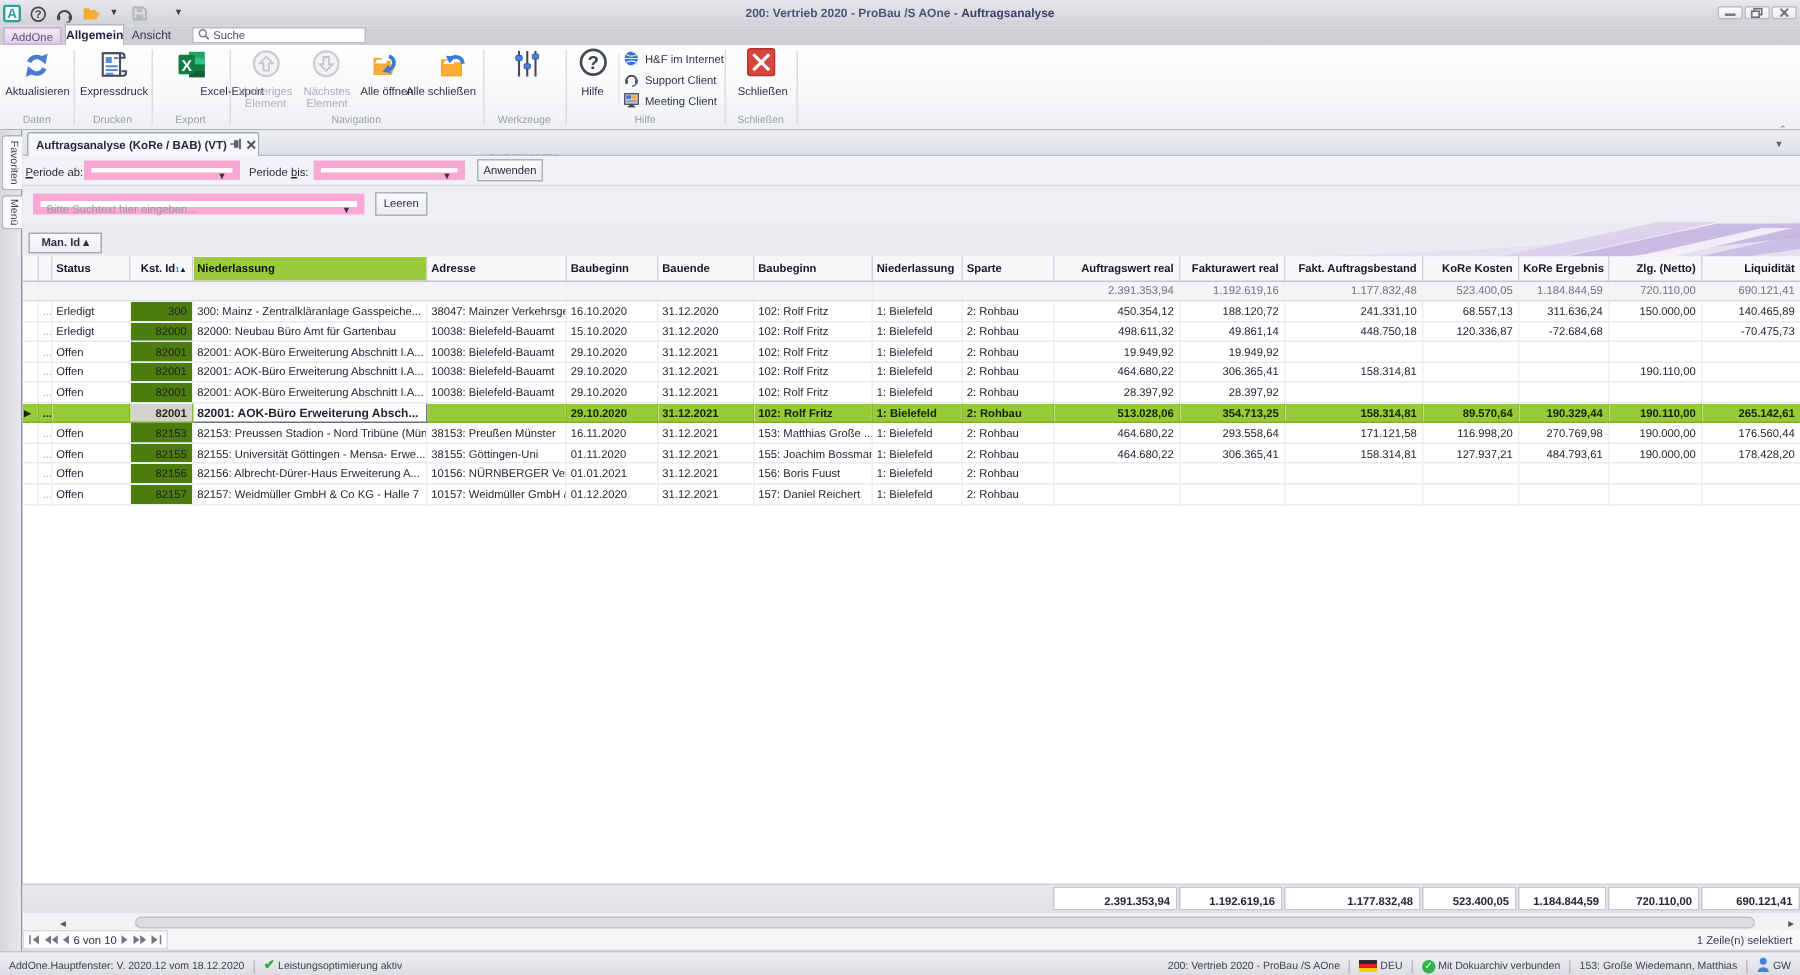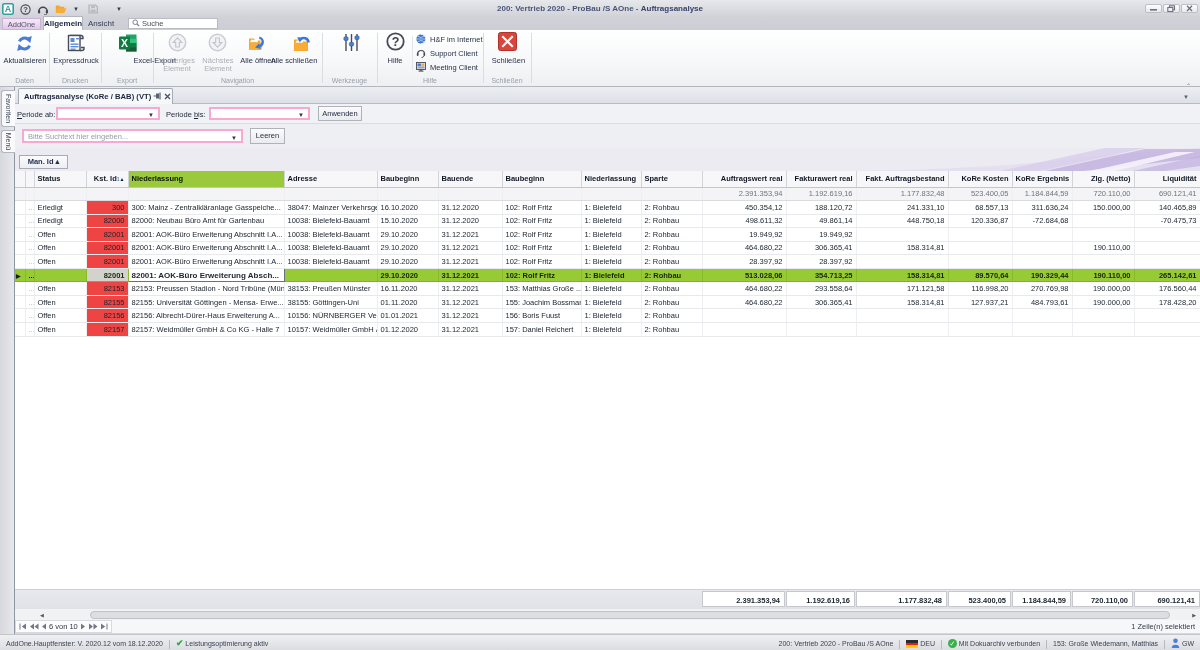--- a/index.html
+++ b/index.html
@@ -13,21 +13,21 @@
 .winbtn { top:4px; width:17px; height:9px; background:linear-gradient(#fdfdfe,#e8e9ed); border:1px solid #bcbfc6; border-radius:2px; color:#6a7080; font-size:6px; line-height:7px; text-align:center; }
 
 #qat { left:2px; top:3px; height:12px; display:flex; align-items:center; gap:6px; }
 
 
 #tabrow { left:0; top:17px; width:1200px; height:13px; background:linear-gradient(#d0d2d8,#cbced4); }
 .rtab { position:absolute; font-size:8px; color:#2a3350; text-align:center; }
 #tab-addone { left:2px; top:18px; width:39px; height:12px; line-height:12px; background:linear-gradient(#f2e4f4 20%,#dfc9e8); border:1px solid #c9b2d5; color:#5c5570; font-size:7.5px; }
 #tab-allg { left:43px; top:16px; width:40px; height:14px; line-height:14px; background:#fff; border:1px solid #b4b7bf; border-bottom:none; font-weight:bold; color:#1e2742; }
 #tab-ansicht { left:85px; top:18px; width:32px; height:12px; line-height:12px; color:#333c55; }
-#searchbox { left:128px; top:18px; width:90px; height:11px; background:#fff; border:1px solid #b9bcc3; font-size:7.5px; color:#4a4f5a; line-height:9px; padding-left:3px; }
+#searchbox { left:128px; top:18px; width:116px; height:11px; background:#fff; border:1px solid #b9bcc3; font-size:7.5px; color:#4a4f5a; line-height:9px; padding-left:3px; }
 
 
 #ribbon { left:0; top:30px; width:1200px; height:57px; background:linear-gradient(#ffffff,#f6f7f9 62%,#edeff2); border-bottom:1px solid #b4b7bd; }
 .gsep { position:absolute; width:1px; background:#dcdde1; top:33px; height:50px; }
 .glabel { position:absolute; top:77px; font-size:7px; color:#9a9ea8; text-align:center; }
 .rbtn { position:absolute; text-align:center; font-size:7.5px; color:#2a3248; line-height:8px; }
 .rbtn.dis { color:#abafb7; }
 .smallitem { position:absolute; left:430px; font-size:7.5px; color:#2a3248; }
 .smicon { position:absolute; left:416px; }
 
@@ -35,41 +35,41 @@
 #leftstrip { left:0; top:87px; width:15px; height:547px; background:linear-gradient(90deg,#d6d8dd,#e6e8ec); border-right:1px solid #8f96a3; }
 .vtab { position:absolute; left:15px; height:14px; background:#fafafc; border:1px solid #b2b5bd; border-top:none; border-radius:0 0 3px 3px; font-size:7px; color:#3c4458; text-align:center; line-height:13px; transform-origin:0 0; transform:rotate(90deg); }
 
 
 #doctabbar { left:15px; top:87px; width:1185px; height:17px; background:linear-gradient(#eceef3,#dde0e7); border-bottom:1px solid #b7bac2; }
 #doctab { position:absolute; left:18px; top:88px; height:16px; width:155px; white-space:nowrap; overflow:hidden; background:#f7f8fa; border:1px solid #a7abb5; border-bottom:none; border-radius:2px 2px 0 0; font-weight:bold; font-size:7.7px; color:#1e2740; line-height:15px; padding:0 5px; }
 
 
 #filterrow { left:15px; top:104px; width:1185px; height:20px; background:#f1f2f6; border-bottom:1px solid #dadce2; }
 .flabel { position:absolute; font-size:7.5px; color:#1c2538;text-align:right; }
-.combo { position:absolute; background:#fff; border:2px solid #f9a8d4; height:13px; font-size:7.5px; }
+.combo { position:absolute; background:#fff; border:5px solid #f9a8d4; height:13px; font-size:7.5px; }
 .combo .arr { position:absolute; right:3px; top:3px; width:7px; height:7px; color:#2e3440; font-size:6px; line-height:7px; }
 .btn { position:absolute; background:linear-gradient(#fbfbfc,#e9ebee); border:1px solid #aeb2ba; text-align:center; font-size:7.5px; color:#1e2840; }
 
 
 #searchrow { left:15px; top:124px; width:1185px; height:24px; background:#edeff3; }
 
 
 #grouppanel { left:15px; top:148px; width:1185px; height:23px; overflow:hidden; background:#e9e9f1; }
 #manid { position:absolute; left:19px; top:155px; width:49px; height:14px; background:linear-gradient(#fbfbfd,#eceef2); border:1px solid #a8abb5; font-weight:bold; font-size:7.5px; color:#273052; text-align:center; line-height:12px; }
 
 
 #grid { left:15px; top:171px; width:1185px; }
 table { border-collapse:collapse; table-layout:fixed; width:1185px; font-size:7.5px; }
 td,th { overflow:hidden; white-space:nowrap; padding:0 3px; }
 thead th { height:16px; background:#f7f7f9; border-right:1px solid #d3d4d9; border-bottom:1px solid #c3c5cb; font-weight:bold; text-align:left; color:#101826; }
 thead th.hgreen { background:#9aca3c; color:#0c1408; }
 tbody td { height:13.55px; border-right:1px solid #edeff1; border-bottom:1px solid #e7e9ec; color:#1a222e; }
 tr.sum td { background:#f4f4f7; color:#6f737c; border-bottom:1px solid #d9dbdf; }
 td.num { text-align:right; }
-td.kst { background:#ef4444; text-align:right; }
+td.kst { background:#4d7c0f; text-align:right; }
 tr.sel td { background:#97cb35; color:#17220a; font-weight:bold; border-right:1px solid #8aba2b; border-bottom:1px solid #82b027; }
 tr.sel td.kst { background:#d2d3cd; color:#23280e; }
 tr.sel td.kstelle { background:#fff; border:1px solid #6a7080; color:#1c2430; font-size:8px; }
 
 
 #footerarea { left:15px; top:589px; width:1185px; height:20px; background:linear-gradient(#e8e9ee,#e1e2e8); border-top:1px solid #cfd1d6; }
 .fbox { position:absolute; top:591px; height:16px; background:#fff; border:1px solid #c6c8cd; font-size:7.5px; font-weight:bold; color:#202833; text-align:right; padding:4px 4px 0 0; }
 
 
 #hscroll { left:15px; top:609px; width:1185px; height:11px; background:#f1f2f4; }

